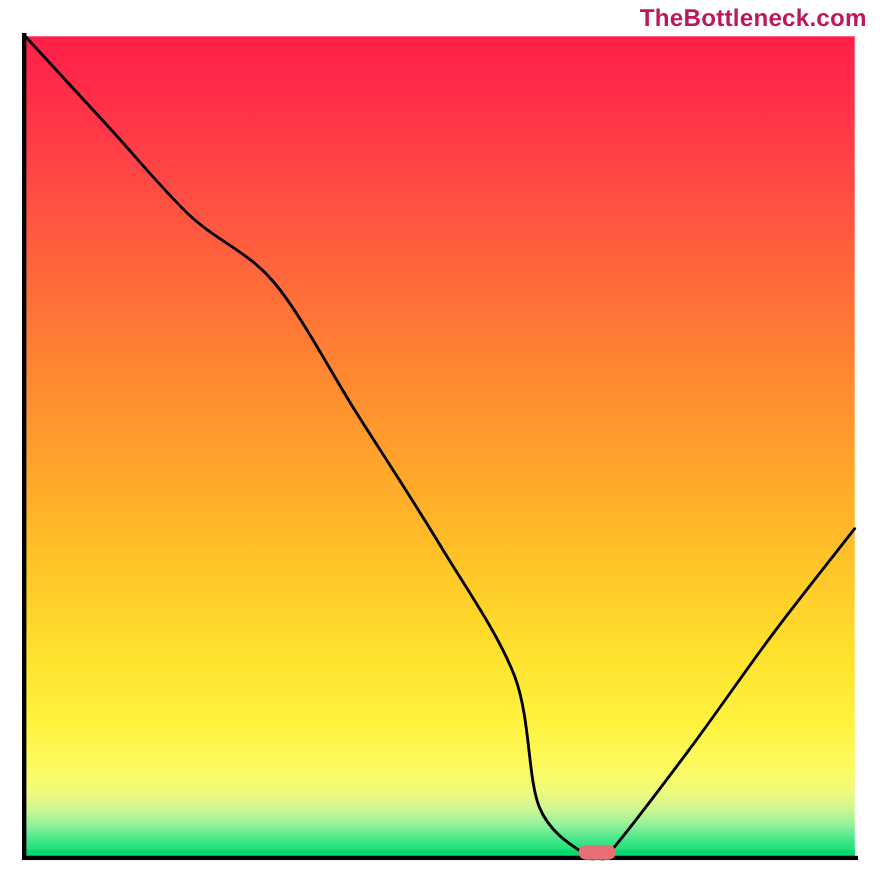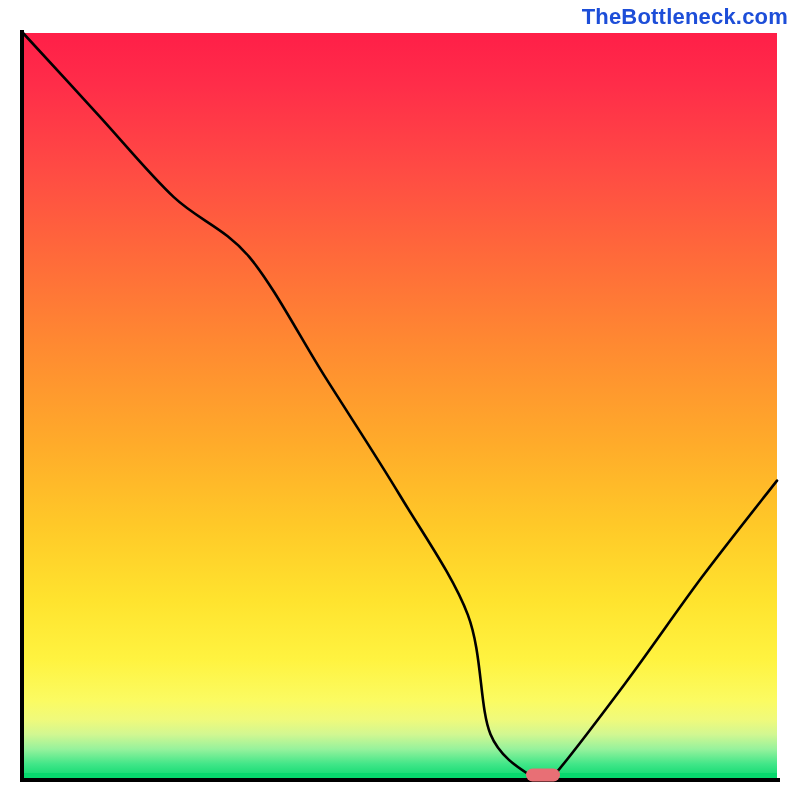--- a/index.html
+++ b/index.html
@@ -15,21 +15,21 @@
     position: relative;
     width: 800px;
     height: 800px;
   }
   .watermark {
     position: absolute;
     top: 4px;
     right: 12px;
     font-size: 22px;
     font-weight: 600;
-    color: #1d4ed8;
+    color: #be185d;
     letter-spacing: 0.2px;
   }
   .plot-area {
     position: absolute;
     left: 20px;
     top: 30px;
     width: 760px;
     height: 752px;
   }
   .gradient {

